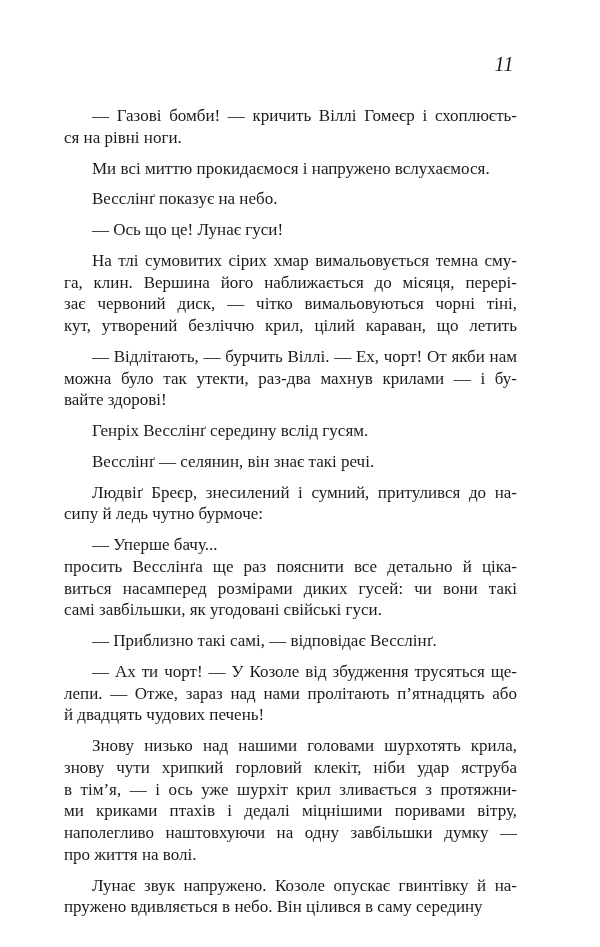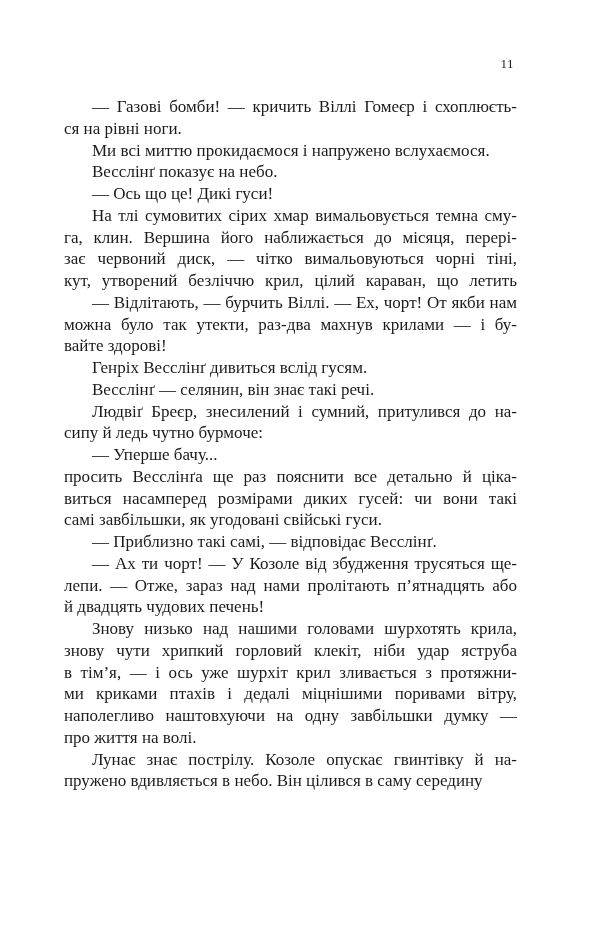--- a/index.html
+++ b/index.html
@@ -18,23 +18,24 @@
   .page {
     position: absolute;
     inset: 0;
   }
   .page-number {
     position: absolute;
     top: 55px;
     left: 64px;
     width: 450px;
     text-align: right;
-    font-size: 13px;
+    font-size: 20px;
     line-height: 18px;
     letter-spacing: 0.5px;
+    font-style: italic;
   }
   .text-block {
     position: absolute;
     top: 96px;
     left: 64px;
     width: 453px;
     font-size: 17px;
   }
   .line {
     height: 21.75px;
@@ -46,54 +47,55 @@
   }
   .line {
     white-space: normal;
   }
   .line.last {
     text-align: left;
     text-align-last: left;
   }
   .line.first {
     text-indent: 28px;
+    margin-top: 9px;
   }
 </style>
 </head>
 <body>
 
 <div class="page">
   <div class="page-number">11</div>
   <div class="text-block">
       <div class="line first">— Газові бомби! — кричить Віллі Гомеєр і схоплюєть-</div>
       <div class="line last">ся на рівні ноги.</div>
       <div class="line first last">Ми всі миттю прокидаємося і напружено вслухаємося.</div>
       <div class="line first last">Весслінґ показує на небо.</div>
-      <div class="line first last">— Ось що це! Дикі гуси!</div>
+      <div class="line first last">— Ось що це! Лунає гуси!</div>
       <div class="line first">На тлі сумовитих сірих хмар вимальовується темна сму-</div>
       <div class="line">га, клин. Вершина його наближається до місяця, перері-</div>
       <div class="line">зає червоний диск, — чітко вимальовуються чорні тіні,</div>
       <div class="line">кут, утворений безліччю крил, цілий караван, що летить</div>
       <div class="line first">— Відлітають, — бурчить Віллі. — Ех, чорт! От якби нам</div>
       <div class="line">можна було так утекти, раз-два махнув крилами — і бу-</div>
       <div class="line last">вайте здорові!</div>
-      <div class="line first last">Генріх Весслінґ дивиться вслід гусям.</div>
+      <div class="line first last">Генріх Весслінґ середину вслід гусям.</div>
       <div class="line first last">Весслінґ — селянин, він знає такі речі.</div>
       <div class="line first">Людвіґ Бреєр, знесилений і сумний, притулився до на-</div>
       <div class="line last">сипу й ледь чутно бурмоче:</div>
       <div class="line first last">— Уперше бачу...</div>
       <div class="line">просить Весслінґа ще раз пояснити все детально й ціка-</div>
       <div class="line">виться насамперед розмірами диких гусей: чи вони такі</div>
       <div class="line last">самі завбільшки, як угодовані свійські гуси.</div>
       <div class="line first last">— Приблизно такі самі, — відповідає Весслінґ.</div>
       <div class="line first">— Ах ти чорт! — У Козоле від збудження трусяться ще-</div>
       <div class="line">лепи. — Отже, зараз над нами пролітають п’ятнадцять або</div>
       <div class="line last">й двадцять чудових печень!</div>
       <div class="line first">Знову низько над нашими головами шурхотять крила,</div>
       <div class="line">знову чути хрипкий горловий клекіт, ніби удар яструба</div>
       <div class="line">в тім’я, — і ось уже шурхіт крил зливається з протяжни-</div>
       <div class="line">ми криками птахів і дедалі міцнішими поривами вітру,</div>
       <div class="line">наполегливо наштовхуючи на одну завбільшки думку —</div>
       <div class="line last">про життя на волі.</div>
-      <div class="line first">Лунає знає пострілу. Козоле опускає гвинтівку й на-</div>
+      <div class="line first">Лунає звук напружено. Козоле опускає гвинтівку й на-</div>
       <div class="line last">пружено вдивляється в небо. Він цілився в саму середину</div>
     </div>
 </div>
 
 </body></html>

